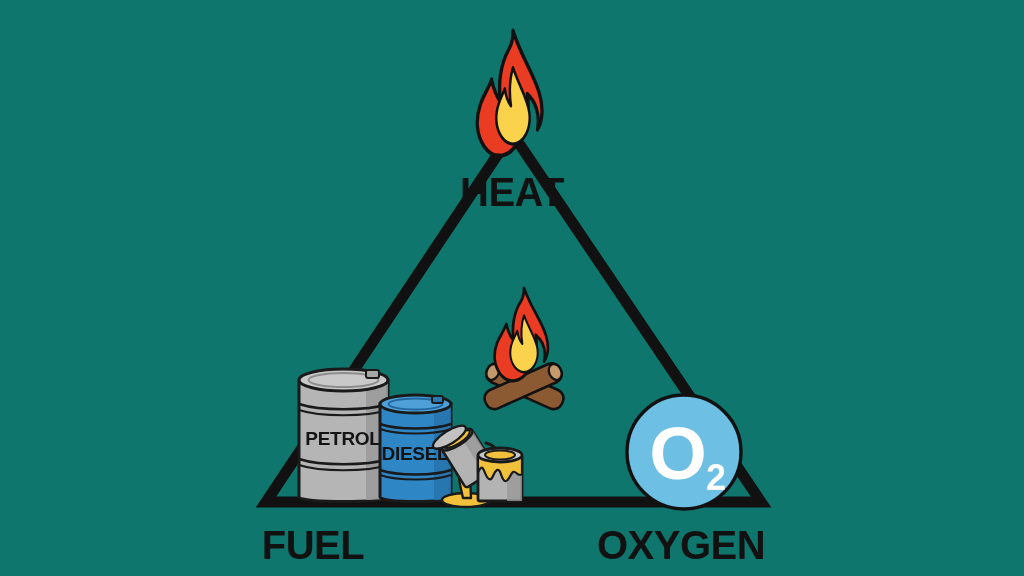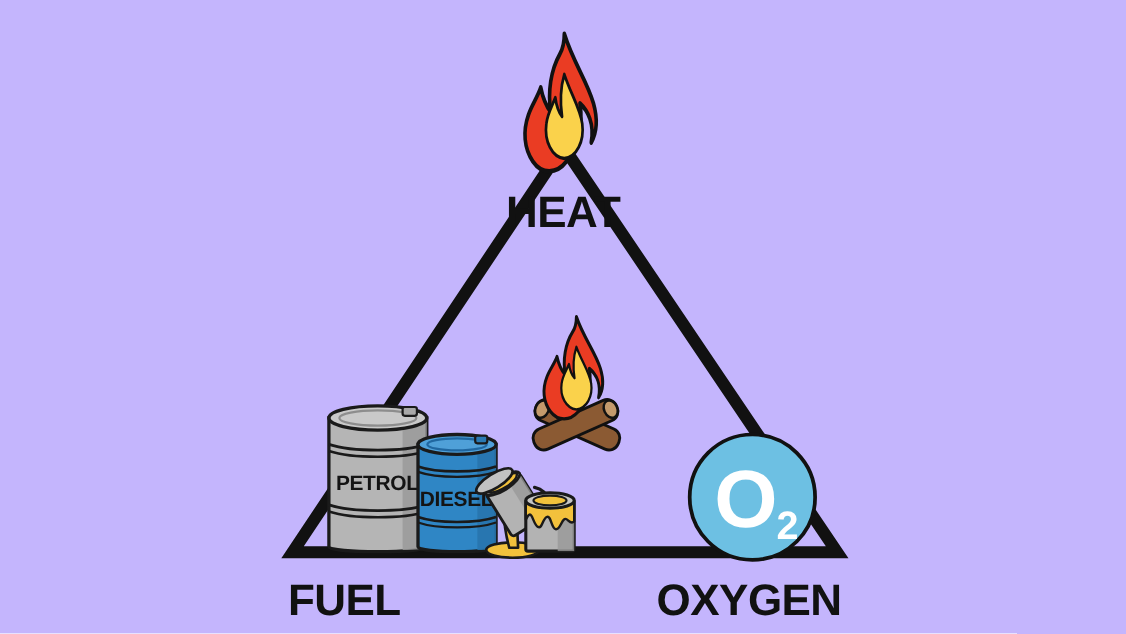--- a/index.html
+++ b/index.html
@@ -11,21 +11,21 @@
   body {
     width: 1024px;
     height: 576px;
     overflow: hidden;
     font-family: "Liberation Sans", sans-serif;
   }
   #stage {
     position: relative;
     width: 1024px;
     height: 576px;
-    background: #c4b5fd;
+    background: #0f766e;
   }
   #diagram {
     position: absolute;
     left: 0;
     top: 0;
     width: 1024px;
     height: 576px;
     display: block;
   }
   .label-text {

